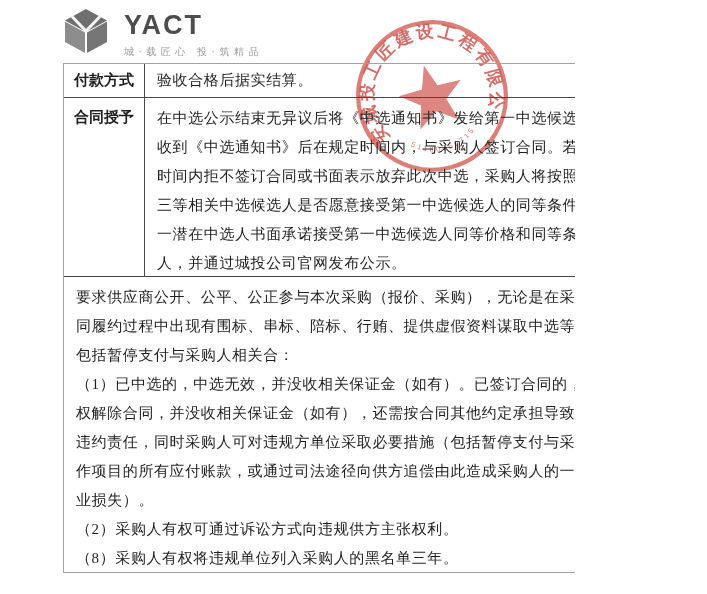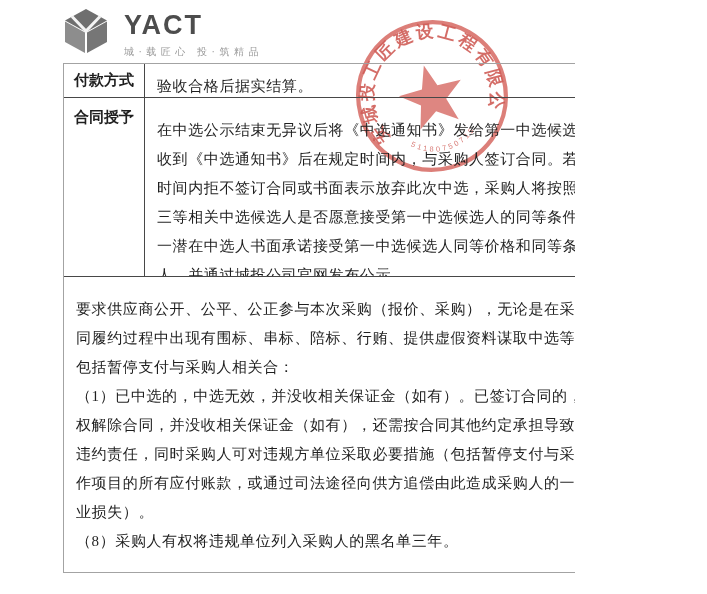--- a/index.html
+++ b/index.html
@@ -35,21 +35,21 @@
   .row1 { height:33px; }
   .row2 { height:178px; }
   .row3 { height:295px; }
   .t-label {
     flex:0 0 80px; width:80px; border-right:1px solid #474747;
     display:flex; justify-content:center;
     font-weight:bold; font-size:15px;
   }
   .row1 .t-label, .row3 .t-label { align-items:center; }
   .row2 .t-label { align-items:flex-start; padding-top:10px; }
-  .t-content { flex:1; padding:6px 6px 0 12px; font-size:15px; letter-spacing:0.6px; overflow:hidden;margin-top:12px; }
+  .t-content { flex:1; padding:6px 6px 0 12px; font-size:15px; letter-spacing:0.6px; overflow:hidden; }
   .row1 .t-content { padding-top:0; display:flex; align-items:center; }
   .ln { height:29px; line-height:29px; white-space:nowrap; }
   .row1 .ln { height:auto; line-height:normal; }
 </style>
 </head>
 <body>
 
 <div class="page">
 
   <div class="logo">
@@ -110,18 +110,19 @@
     <div class="t-row row3">
       <div class="t-content">
         <div class="ln">要求供应商公开、公平、公正参与本次采购（报价、采购），无论是在采购过程或合</div>
         <div class="ln">同履约过程中出现有围标、串标、陪标、行贿、提供虚假资料谋取中选等行为的，采</div>
         <div class="ln">包括暂停支付与采购人相关合：</div>
         <div class="ln">（1）已中选的，中选无效，并没收相关保证金（如有）。已签订合同的，采购人有</div>
         <div class="ln">权解除合同，并没收相关保证金（如有），还需按合同其他约定承担导致合同终止的</div>
         <div class="ln">违约责任，同时采购人可对违规方单位采取必要措施（包括暂停支付与采购人相关合</div>
         <div class="ln">作项目的所有应付账款，或通过司法途径向供方追偿由此造成采购人的一切经济及商</div>
         <div class="ln">业损失）。</div>
+        <div class="ln">（2）采购人有权可通过诉讼方式向违规供方主张权利。</div>
         <div class="ln">（8）采购人有权将违规单位列入采购人的黑名单三年。</div>
       </div>
     </div>
 
   </div>
 </div>
 
 </body></html>

